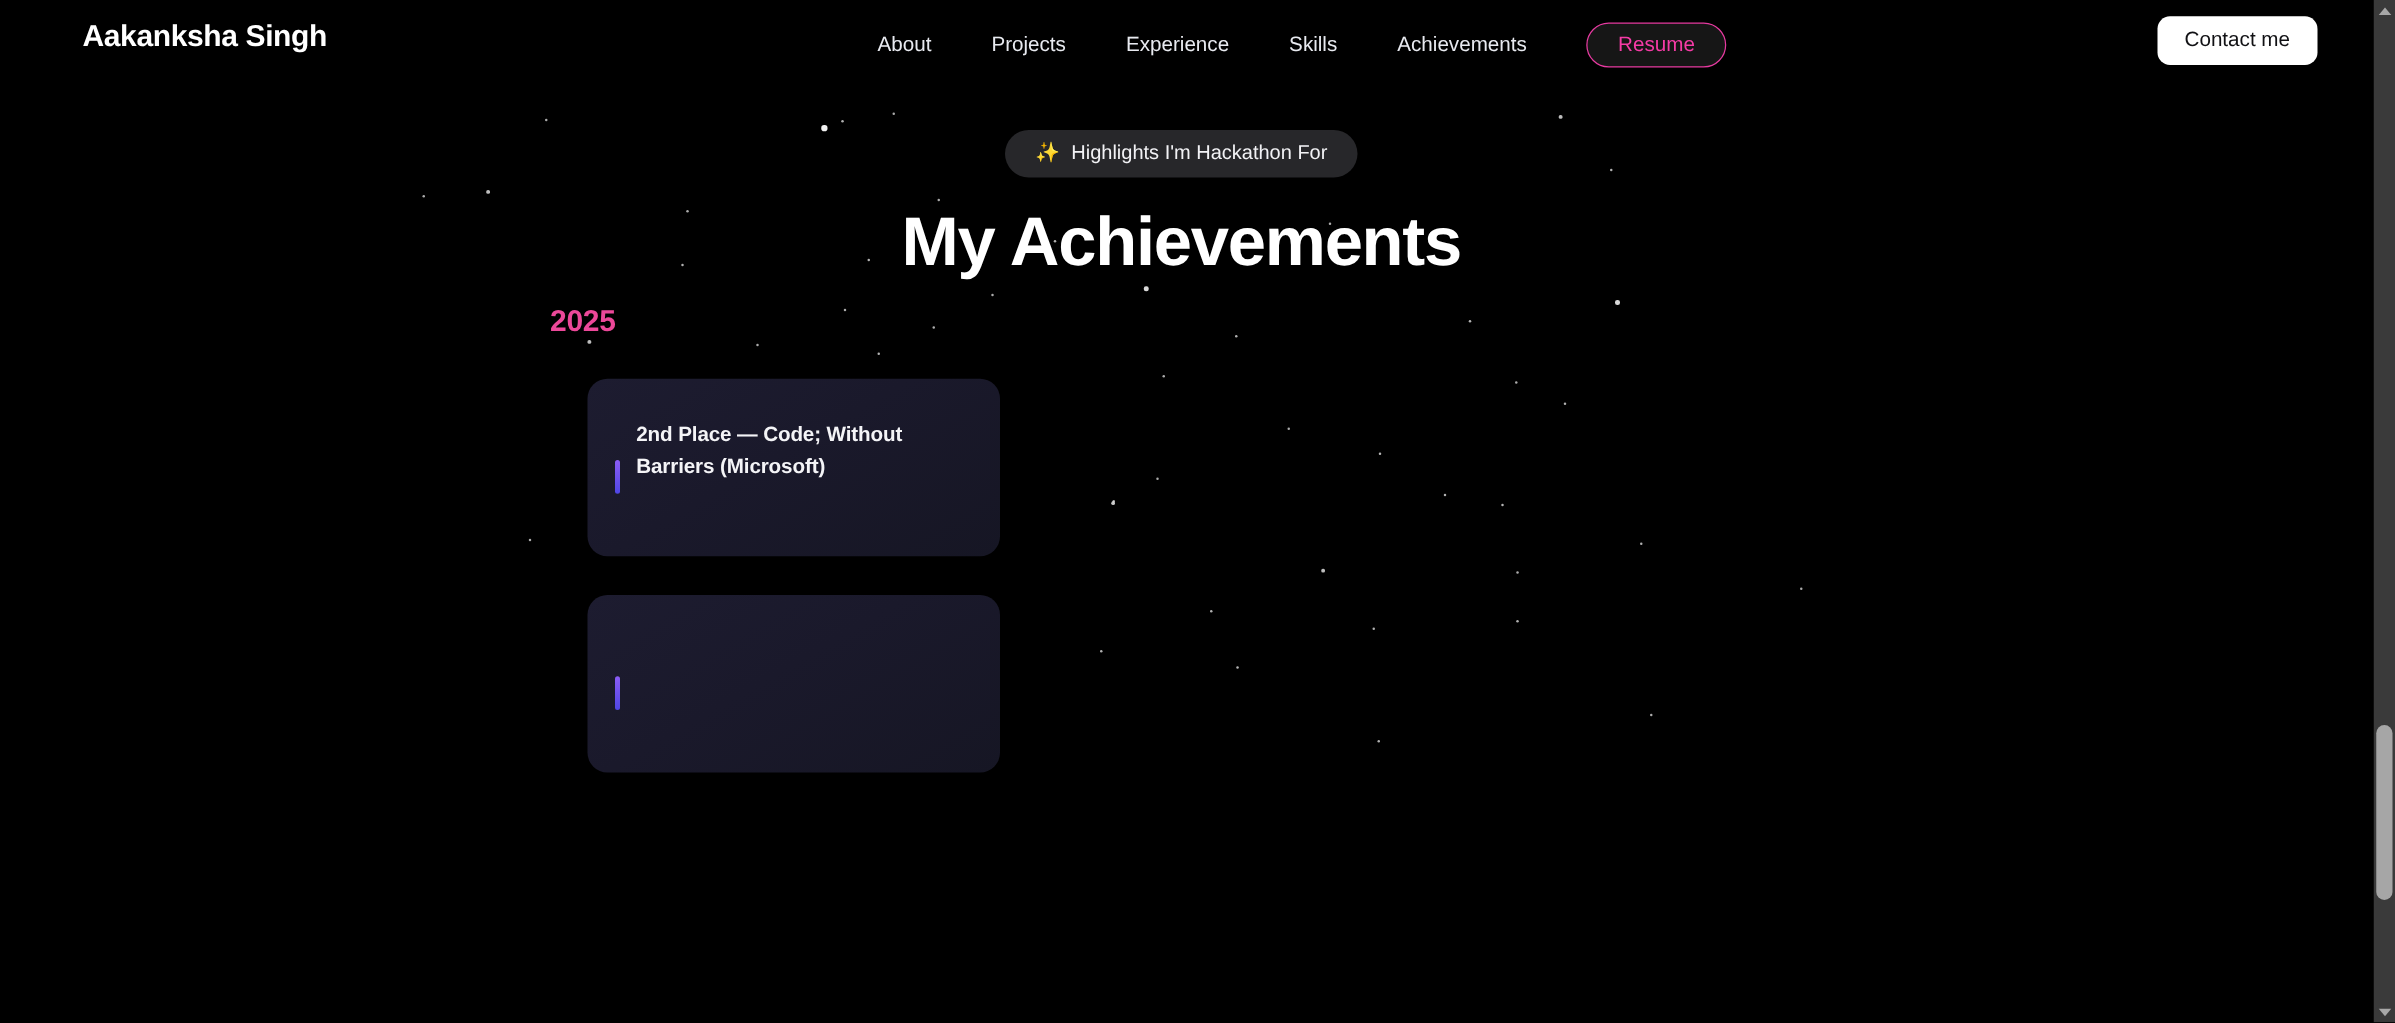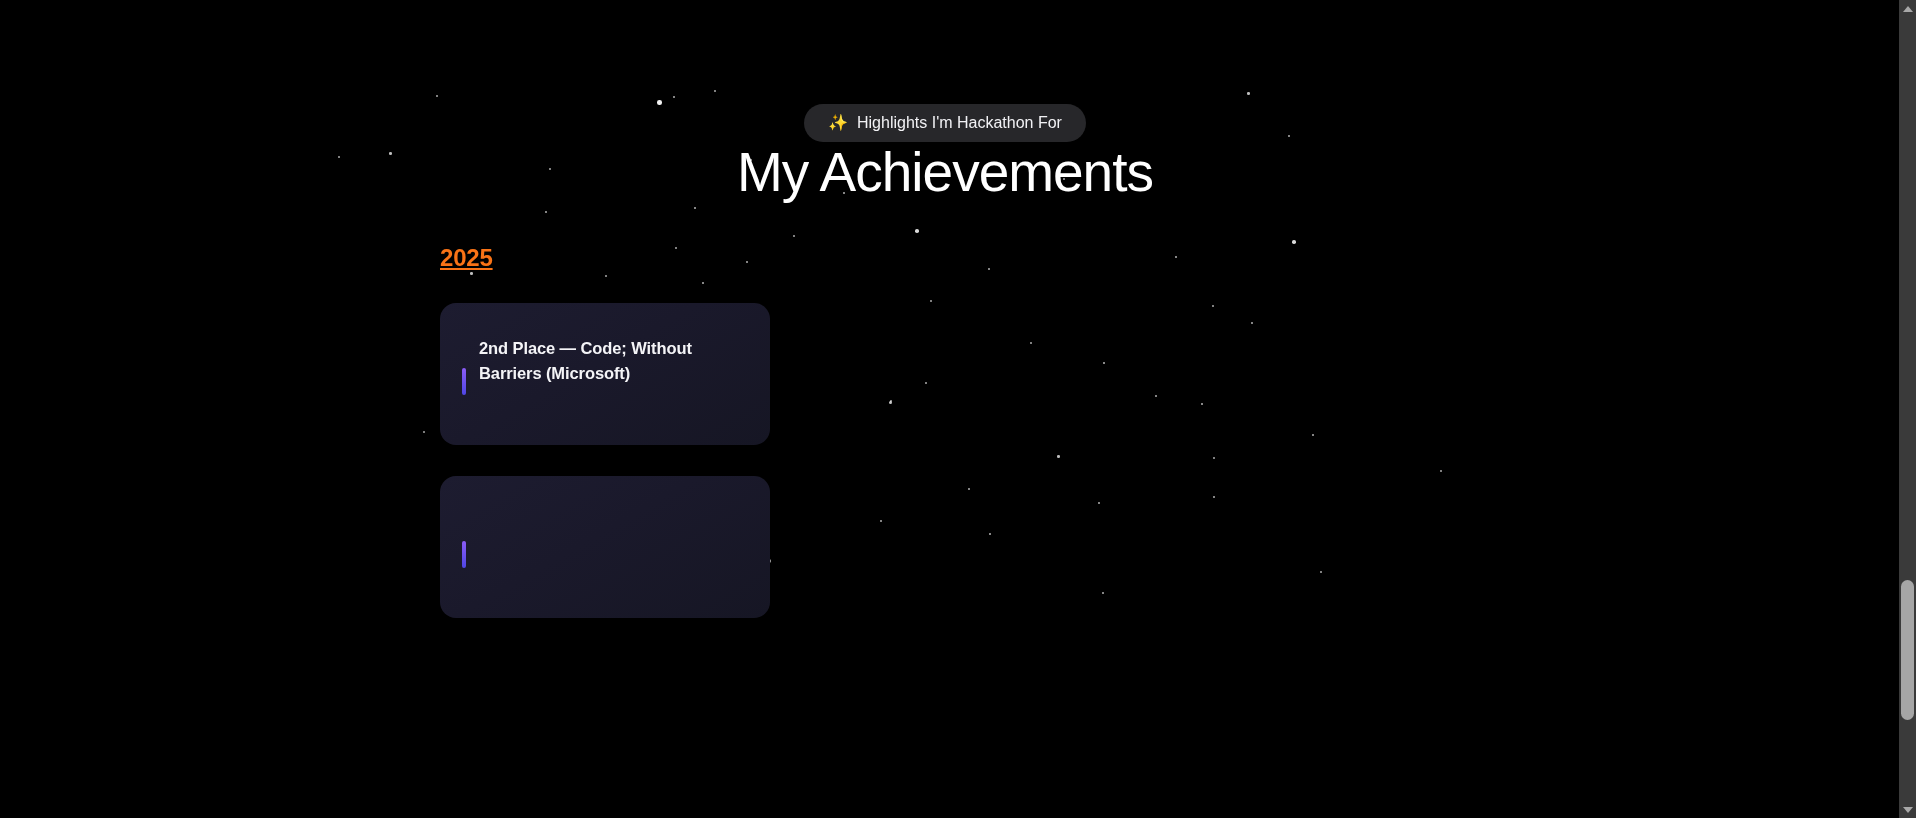--- a/index.html
+++ b/index.html
@@ -115,60 +115,61 @@
     font-size:16px;
     color:#f2f2f5;
     white-space:nowrap;
   }
   .badge-sparkle {
     font-size:16px;
     line-height:1;
     color:#f5a952;
   }
   .page-title {
+    margin-top:21px;
     font-size:55px;
-    font-weight:normal;
+    font-weight:bold;
     color:#ffffff;
     letter-spacing:-1px;
     line-height:1.1;
   }
 
   
   .timeline {
     position:absolute;
     top:244px;
     left:440px;
     width:1036px;
     z-index:10;
   }
   .year-group { margin-bottom:31px; }
   .year-label {
     font-size:24px;
     font-weight:bold;
-    color:#f97316;
+    color:#ec4899;
     margin-bottom:31px;
     letter-spacing:-0.2px;
-    text-decoration:underline;
   }
   .cards-row {
     display:flex;
     gap:22px;
     flex-wrap:nowrap;
   }
   .ach-card {
     width:330px;
     min-height:142px;
     border-radius:16px;
     background:linear-gradient(150deg, #1d1c30 0%, #1a192b 45%, #161624 100%);
     box-shadow:0 6px 22px rgba(0,0,0,0.55);
     padding:33px 22px 20px 22px;
     display:flex;
     align-items:flex-start;
     gap:13px;
     flex:0 0 auto;
+    margin-left:30px;
   }
   .accent-bar {
     width:4px;
     min-height:27px;
     align-self:center;
     border-radius:3px;
     background:linear-gradient(180deg, #8b5cf6 0%, #4f46e5 100%);
     flex:0 0 auto;
     margin-top:2px;
   }
@@ -264,20 +265,34 @@
       <div class="star" style="left: 1312px; top: 434px; width: 2.2px; height: 2.2px; opacity: 0.69;"></div>
       <div class="star" style="left: 1030px; top: 342px; width: 2px; height: 2px; opacity: 0.67;"></div>
       <div class="star" style="left: 880px; top: 520px; width: 2.2px; height: 2.2px; opacity: 0.69;"></div>
       <div class="star" style="left: 1320px; top: 571px; width: 2px; height: 2px; opacity: 0.67;"></div>
       <div class="star" style="left: 664px; top: 540px; width: 2px; height: 2px; opacity: 0.67;"></div>
       <div class="star" style="left: 423px; top: 431px; width: 2px; height: 2px; opacity: 0.67;"></div>
       <div class="star" style="left: 338px; top: 156px; width: 2px; height: 2px; opacity: 0.67;"></div>
       <div class="star" style="left: 1440px; top: 470px; width: 2px; height: 2px; opacity: 0.67;"></div>
     </div>
 
+  <nav class="navbar">
+    <div class="brand">Aakanksha Singh</div>
+
+    <div class="nav-links">
+      <a class="nav-link" href="#">About</a>
+      <a class="nav-link" href="#">Projects</a>
+      <a class="nav-link" href="#">Experience</a>
+      <a class="nav-link" href="#">Skills</a>
+      <a class="nav-link" href="#">Achievements</a>
+      <span class="resume-pill">Resume</span>
+    </div>
+
+    <button class="contact-btn">Contact me</button>
+  </nav>
 
   <div class="hero">
     <div class="badge">
       <span class="badge-sparkle">✨</span>
       <span>Highlights I'm Hackathon For</span>
     </div>
     <h1 class="page-title">My Achievements</h1>
   </div>
 
   <div class="timeline">

